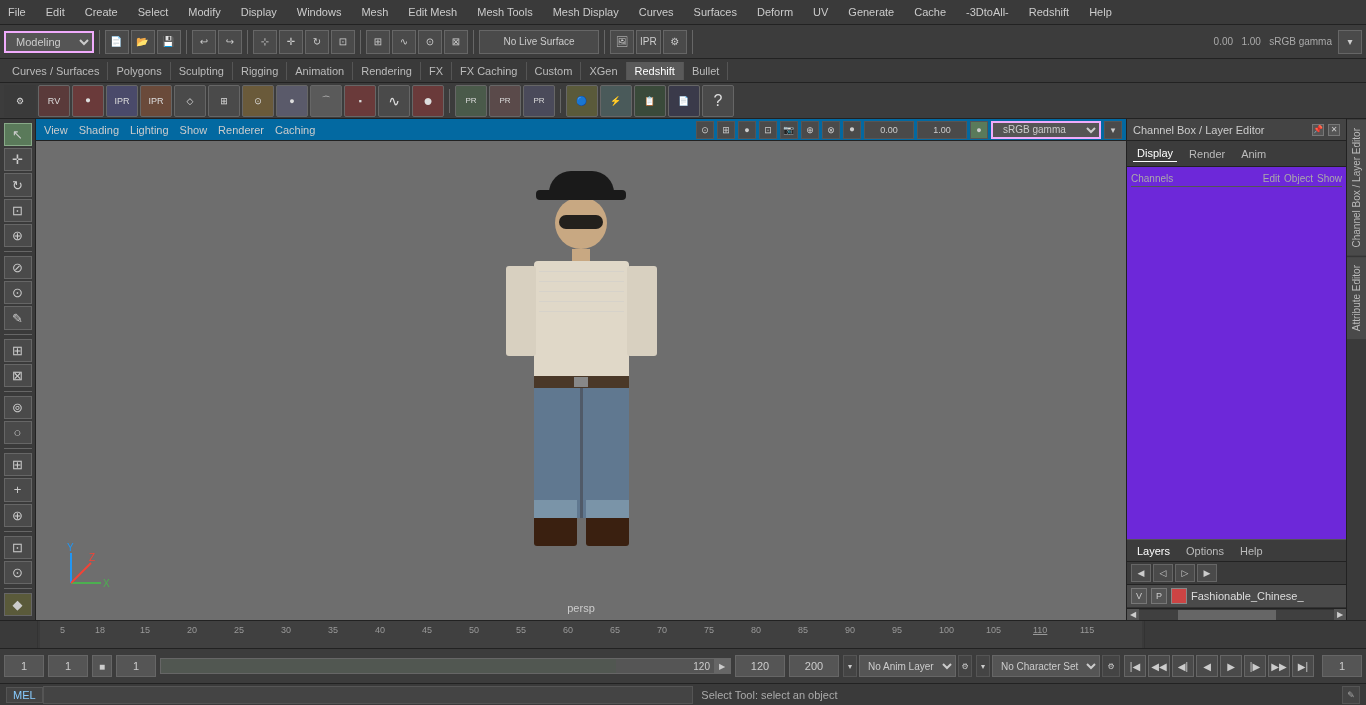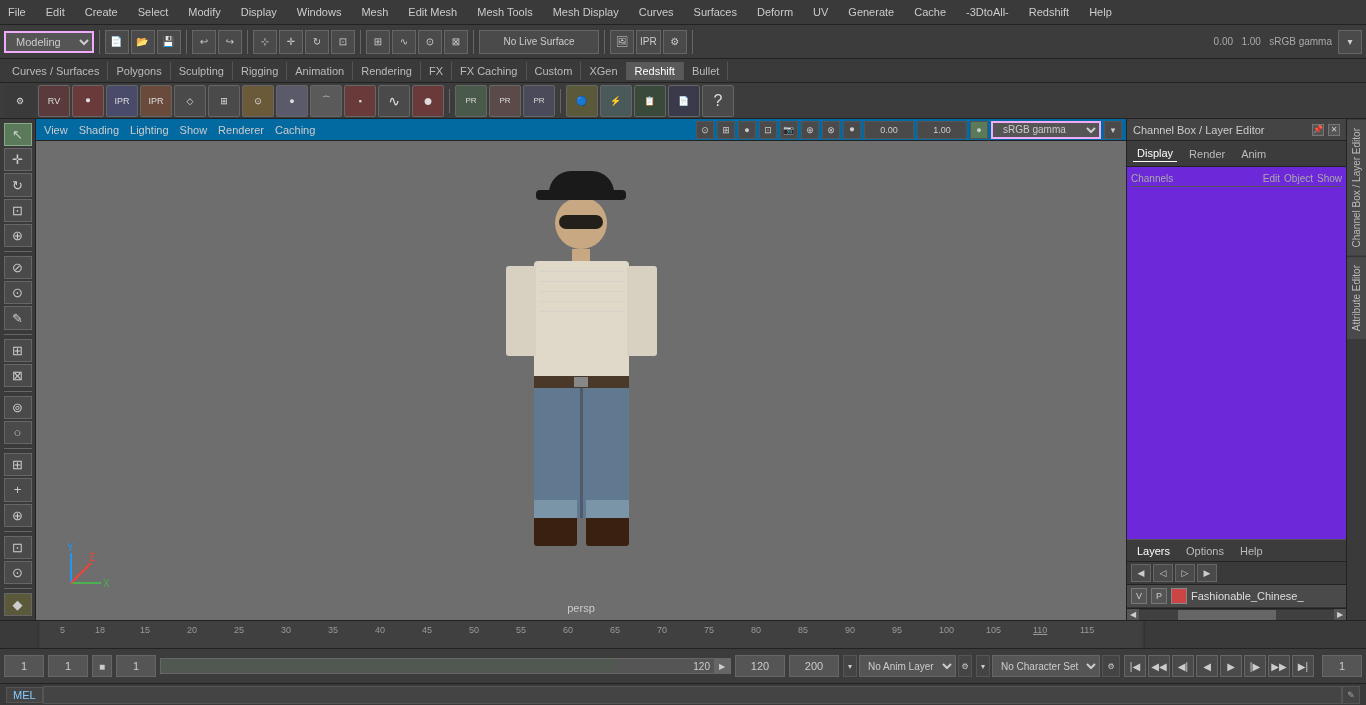--- a/index.html
+++ b/index.html
@@ -840,16 +840,17 @@
       <div class="pb-btn">▶▶</div>
       <div class="pb-btn">▶|</div>
     </div>
 
     <input class="frame-input" style="width: 40px; margin-left: 4px;" type="text" value="1">
   </div>
 
   <div id="status-bar">
     <span style="background:#444; border:1px solid #555; padding:1px 6px; cursor:pointer; color:#8cf;">MEL</span>
     <input id="mel-input" type="text" placeholder="" style="">
+    <span style="color:#aaa; font-size:11px; flex:1; padding-left:8px;">Select Tool: select an object</span>
     <div style="width:18px; height:18px; background:#444; border:1px solid #555; cursor:pointer; display:flex; align-items:center; justify-content:center; font-size:9px;">✎</div>
   </div>
 
 </div>
 
 </body></html>

